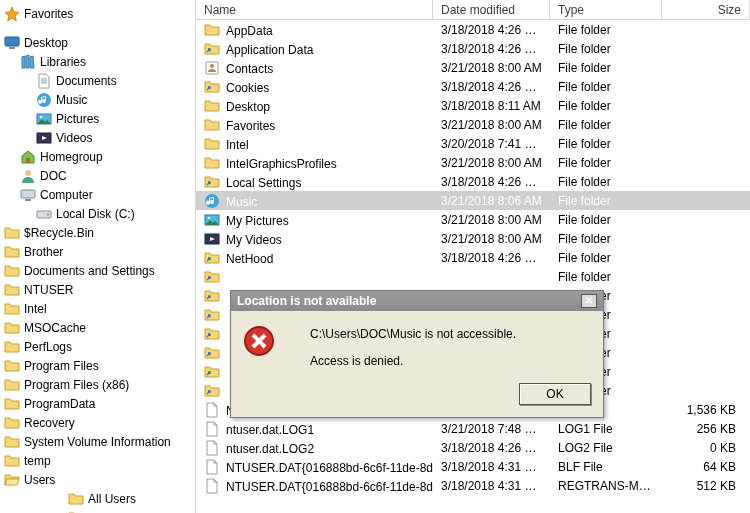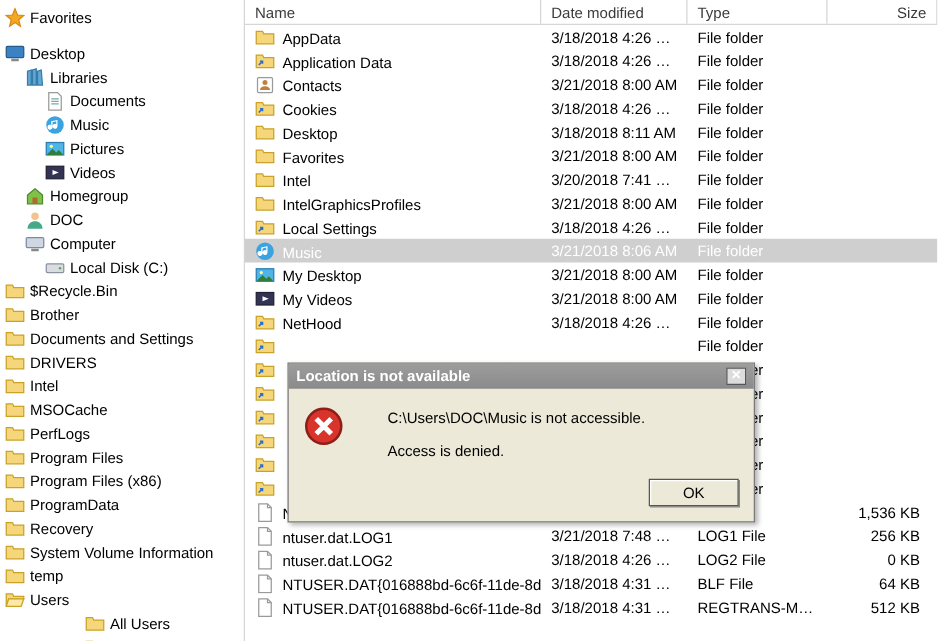--- a/index.html
+++ b/index.html
@@ -223,21 +223,21 @@
           </svg>
         </span>
         <span>Documents and Settings</span>
       </div>
     <div class="tree-row ind3">
         <span class="ico">
           <svg width="16" height="16">
             <use href="#i-folder"></use>
           </svg>
         </span>
-        <span>DRIVERS</span>
+        <span>NTUSER</span>
       </div>
     <div class="tree-row ind3">
         <span class="ico">
           <svg width="16" height="16">
             <use href="#i-folder"></use>
           </svg>
         </span>
         <span>Intel</span>
       </div>
     <div class="tree-row ind3">
@@ -469,21 +469,21 @@
           <div class="c c-type">File folder</div>
           <div class="c c-size"></div>
         </div>
         <div class="row">
           <div class="c c-name">
             <span class="fico">
               <svg width="16" height="16">
                 <use href="#i-pictures"></use>
               </svg>
             </span>
-            <span>My Desktop</span>
+            <span>My Pictures</span>
           </div>
           <div class="c c-date">3/21/2018 8:00 AM</div>
           <div class="c c-type">File folder</div>
           <div class="c c-size"></div>
         </div>
         <div class="row">
           <div class="c c-name">
             <span class="fico">
               <svg width="16" height="16">
                 <use href="#i-videos"></use>

